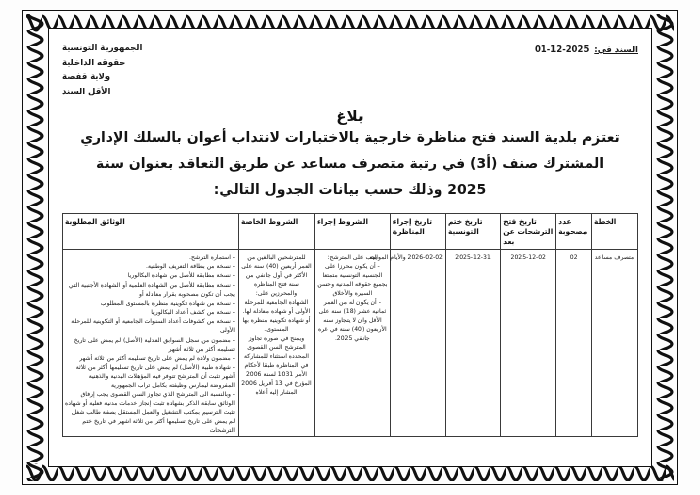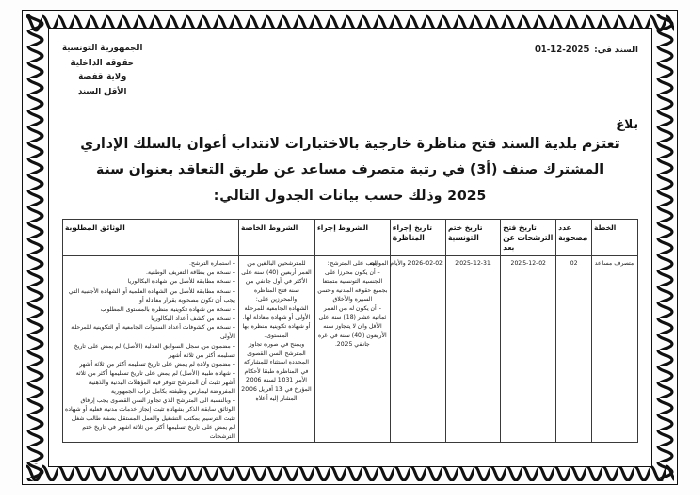--- a/index.html
+++ b/index.html
@@ -42,44 +42,44 @@
     left: 52px; top: 32px; right: 52px; bottom: 32px;
     padding: 6px 10px 0 10px;
   }
 
   .top-row {
     display: flex;
     justify-content: space-between;
     align-items: flex-start;
   }
   .org-block {
-    text-align: center;
+    text-align: left;
     font-size: 8.5px;
     line-height: 1.72;
     font-weight: bold;
     color: #1a1a1a;
     padding-top: 2px;
     letter-spacing: 0;
   }
   .org-block div { white-space: nowrap; }
 
   .date-block {
     font-size: 8.5px;
     font-weight: bold;
     color: #1a1a1a;
     padding-top: 6px;
     white-space: nowrap;
   }
-  .date-block .dlabel { margin-left: 2px; }
+  .date-block .dlabel { margin-left: 2px; text-decoration: underline; }
 
   .doc-title {
-    text-align: right;
-    font-size: 12px;
-    font-weight: bold;
-    margin-top: 19px;
+    text-align: center;
+    font-size: 15px;
+    font-weight: bold;
+    margin-top: 9px;
     color: #111;
   }
 
   .intro {
     text-align: center;
     font-size: 14px;
     font-weight: bold;
     line-height: 1.85;
     color: #141414;
     margin: 0 14px 0 14px;

